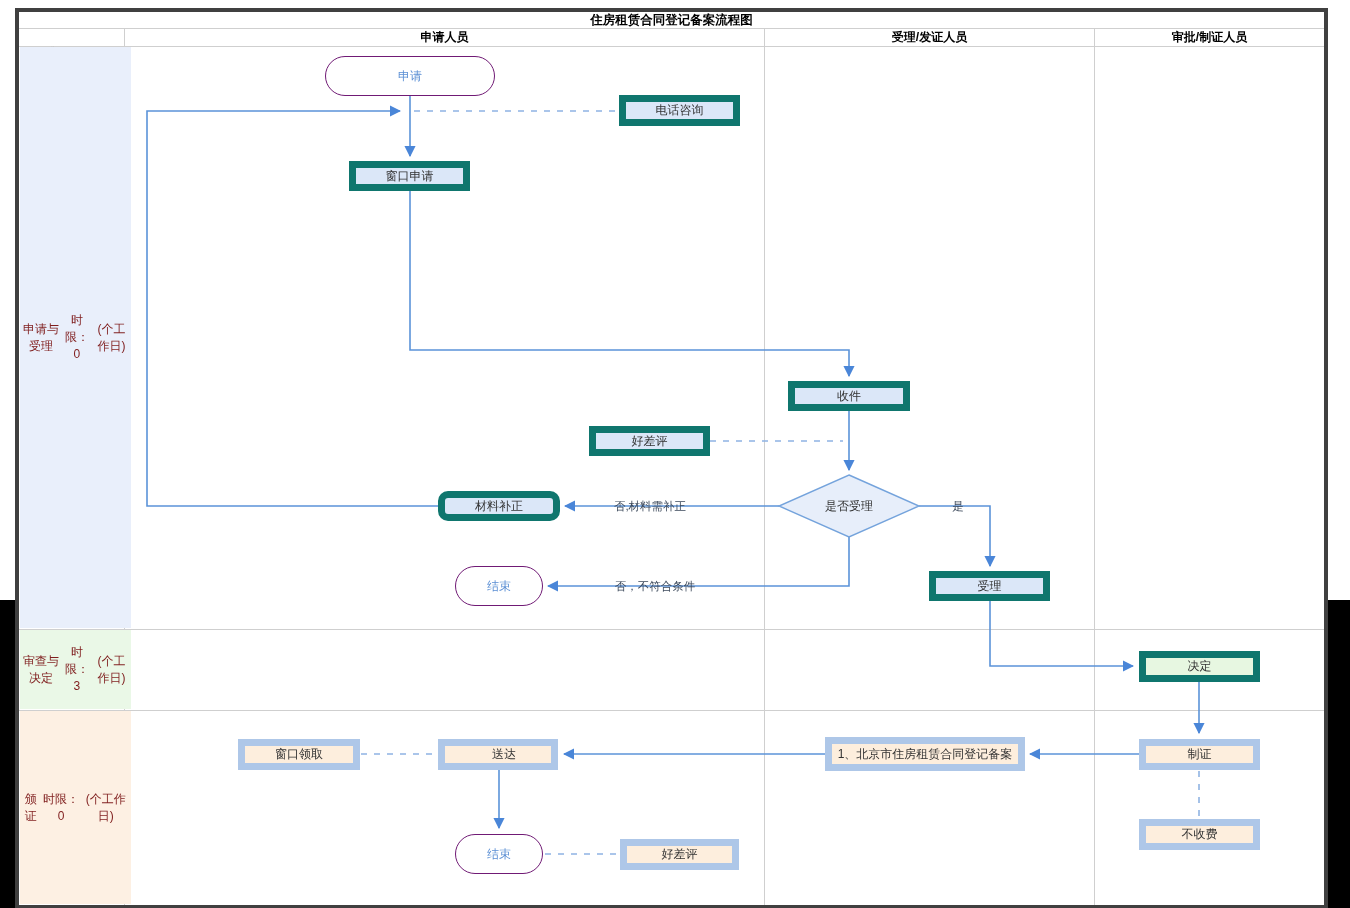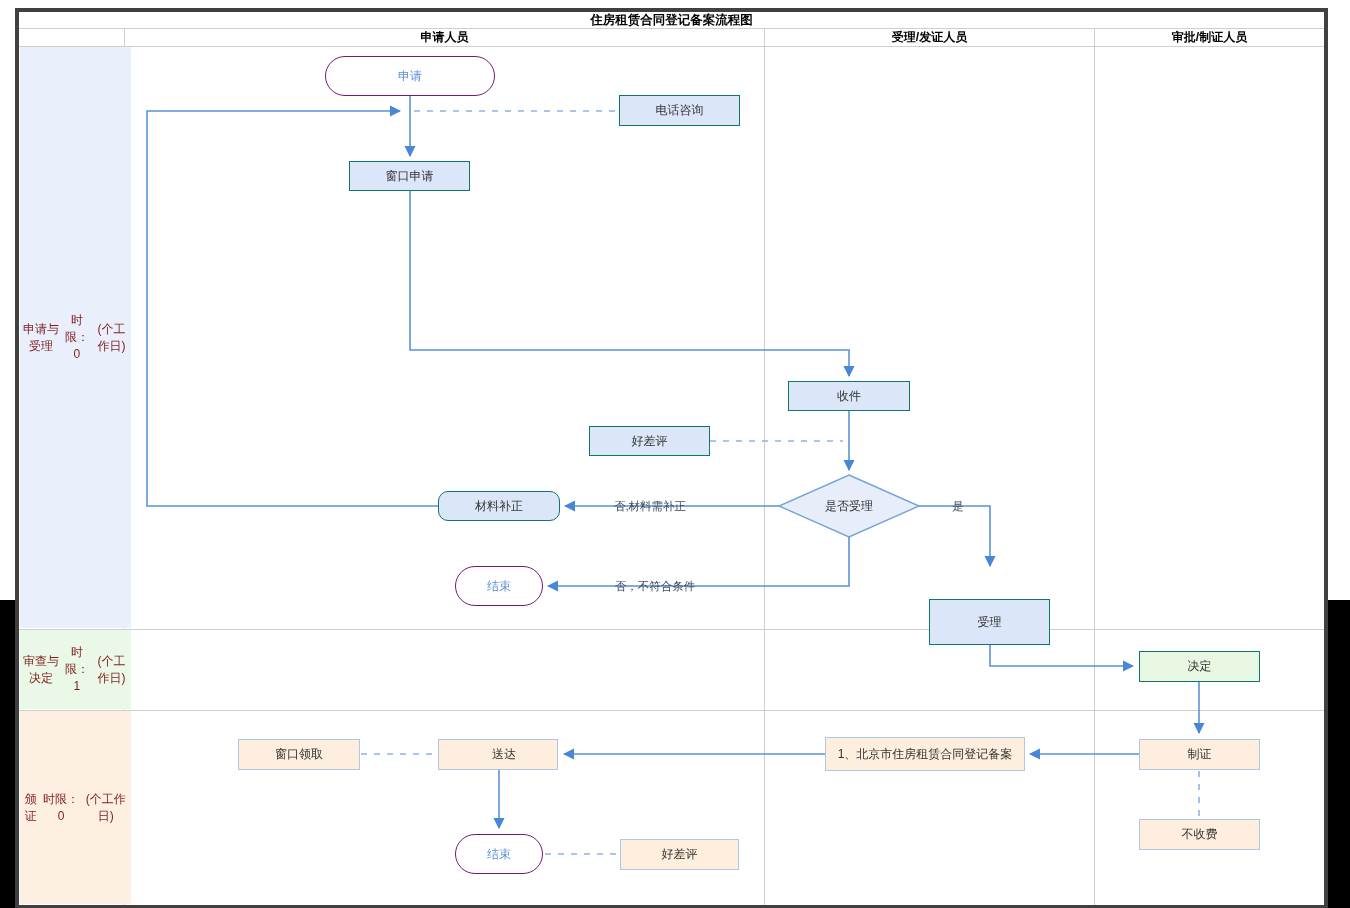--- a/index.html
+++ b/index.html
@@ -23,21 +23,21 @@
   .lane-cell{position:absolute;left:1px;width:111px;display:flex;flex-direction:row;align-items:center;justify-content:center;font-size:12px;color:#7f1d1d;line-height:17px;text-align:center;}
   .lane-blue{background:#e9effb;}
   .lane-green{background:#eaf8e7;}
   .lane-orange{background:#fdf0e3;}
 
   
   .fc{position:absolute;left:0;top:0;width:1350px;height:908px;pointer-events:none;}
   svg.wires{position:absolute;left:0;top:0;width:1350px;height:908px;}
 
   .node{position:absolute;box-sizing:border-box;display:flex;align-items:center;justify-content:center;
-        font-size:12px;color:#333;border:1px solid #0f766e;background:#dbe7f8;}
+        font-size:12px;color:#333;border:7px solid #0f766e;background:#dbe7f8;}
   .node.green{background:#e7f7e1;}
   .node.orange{background:#fdeedd;border-color:#aec7e8;}
   .node.terminal{background:#ffffff;border:1px solid #701a75;color:#5b8fd4;border-radius:20px;}
   .diamond-label{position:absolute;display:flex;align-items:center;justify-content:center;font-size:12px;color:#333;}
   .edge-label{position:absolute;font-size:11.5px;color:#3d4a5c;white-space:nowrap;transform:translate(-50%,-50%);}
 </style>
 </head>
 <body>
 
 <div class="bg-black-left"></div>
@@ -60,21 +60,21 @@
   <div class="header-cell" style="left:746px;width:329px;">受理/发证人员</div>
   <div class="header-cell" style="left:1076px;width:229px;">审批/制证人员</div>
 
   <div class="lane-cell lane-blue" style="top:35px;height:581px;">
     <div>申请与受理</div>
     <div>时限：0</div>
     <div>(个工作日)</div>
   </div>
   <div class="lane-cell lane-green" style="top:618px;height:79px;">
     <div>审查与决定</div>
-    <div>时限：1</div>
+    <div>时限：3</div>
     <div>(个工作日)</div>
   </div>
   <div class="lane-cell lane-orange" style="top:699px;height:193px;">
     <div>颁证</div>
     <div>时限：0</div>
     <div>(个工作日)</div>
   </div>
 </div>
 
 <div class="fc">
@@ -109,21 +109,21 @@
   </svg>
 
   <div class="node terminal" style="left:325px;top:56px;width:170px;height:40px;">申请</div>
   <div class="node" style="left:619px;top:95px;width:121px;height:31px;">电话咨询</div>
   <div class="node" style="left:349px;top:161px;width:121px;height:30px;">窗口申请</div>
   <div class="node" style="left:788px;top:381px;width:122px;height:30px;">收件</div>
   <div class="node" style="left:589px;top:426px;width:121px;height:30px;">好差评</div>
   <div class="diamond-label" style="left:789px;top:491px;width:120px;height:30px;">是否受理</div>
   <div class="node" style="left:438px;top:491px;width:122px;height:30px;border-radius:10px;">材料补正</div>
   <div class="node terminal" style="left:455px;top:566px;width:88px;height:40px;">结束</div>
-  <div class="node" style="left:929px;top:571px;width:121px;height:46px;margin-top:28px;">受理</div>
+  <div class="node" style="left:929px;top:571px;width:121px;height:30px;">受理</div>
   <div class="node green" style="left:1139px;top:651px;width:121px;height:31px;">决定</div>
   <div class="node orange" style="left:1139px;top:739px;width:121px;height:31px;">制证</div>
   <div class="node orange" style="left:825px;top:737px;width:200px;height:34px;text-align:right;">1、北京市住房租赁合同登记备案</div>
   <div class="node orange" style="left:438px;top:739px;width:120px;height:31px;padding-left:12px;">送达</div>
   <div class="node orange" style="left:238px;top:739px;width:122px;height:31px;">窗口领取</div>
   <div class="node terminal" style="left:455px;top:834px;width:88px;height:40px;">结束</div>
   <div class="node orange" style="left:620px;top:839px;width:119px;height:31px;">好差评</div>
   <div class="node orange" style="left:1139px;top:819px;width:121px;height:31px;">不收费</div>
 
   <div class="edge-label" style="left:650px;top:506px;">否,材料需补正</div>

